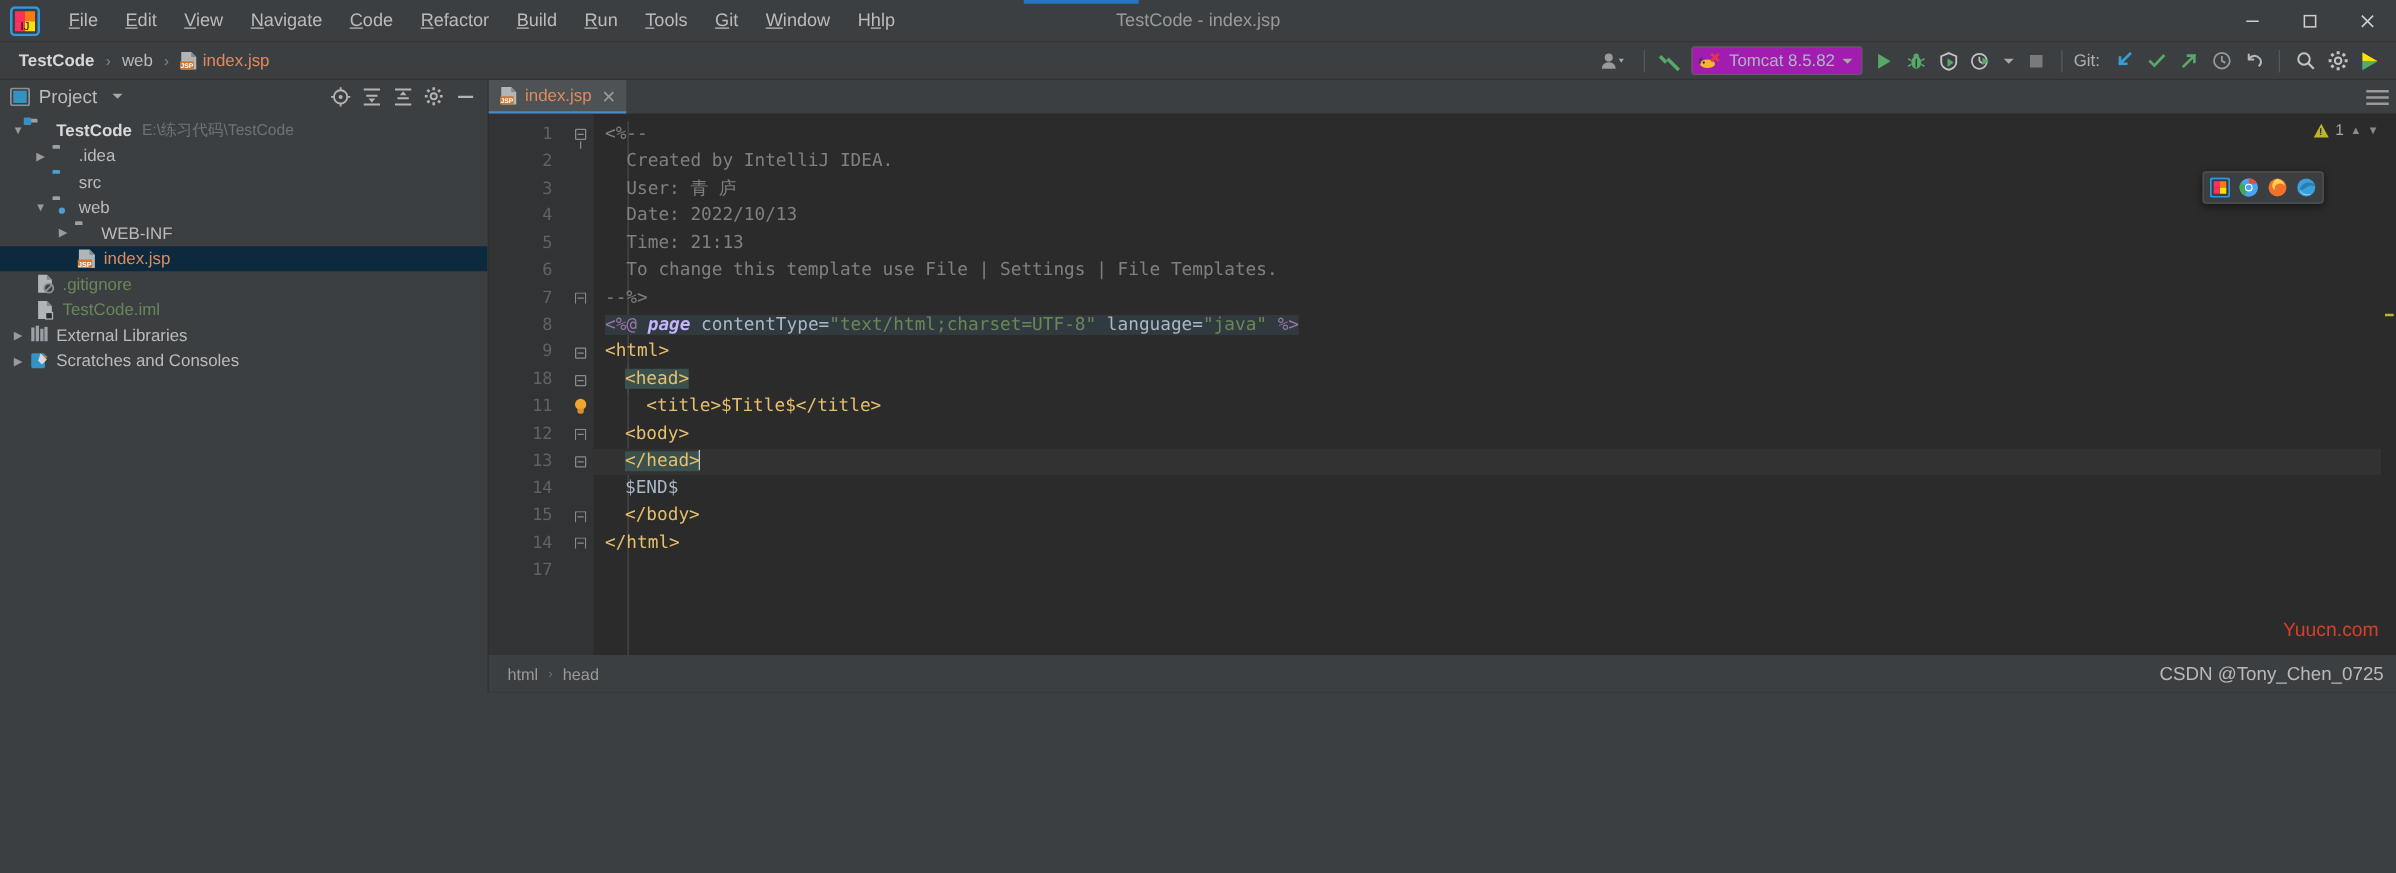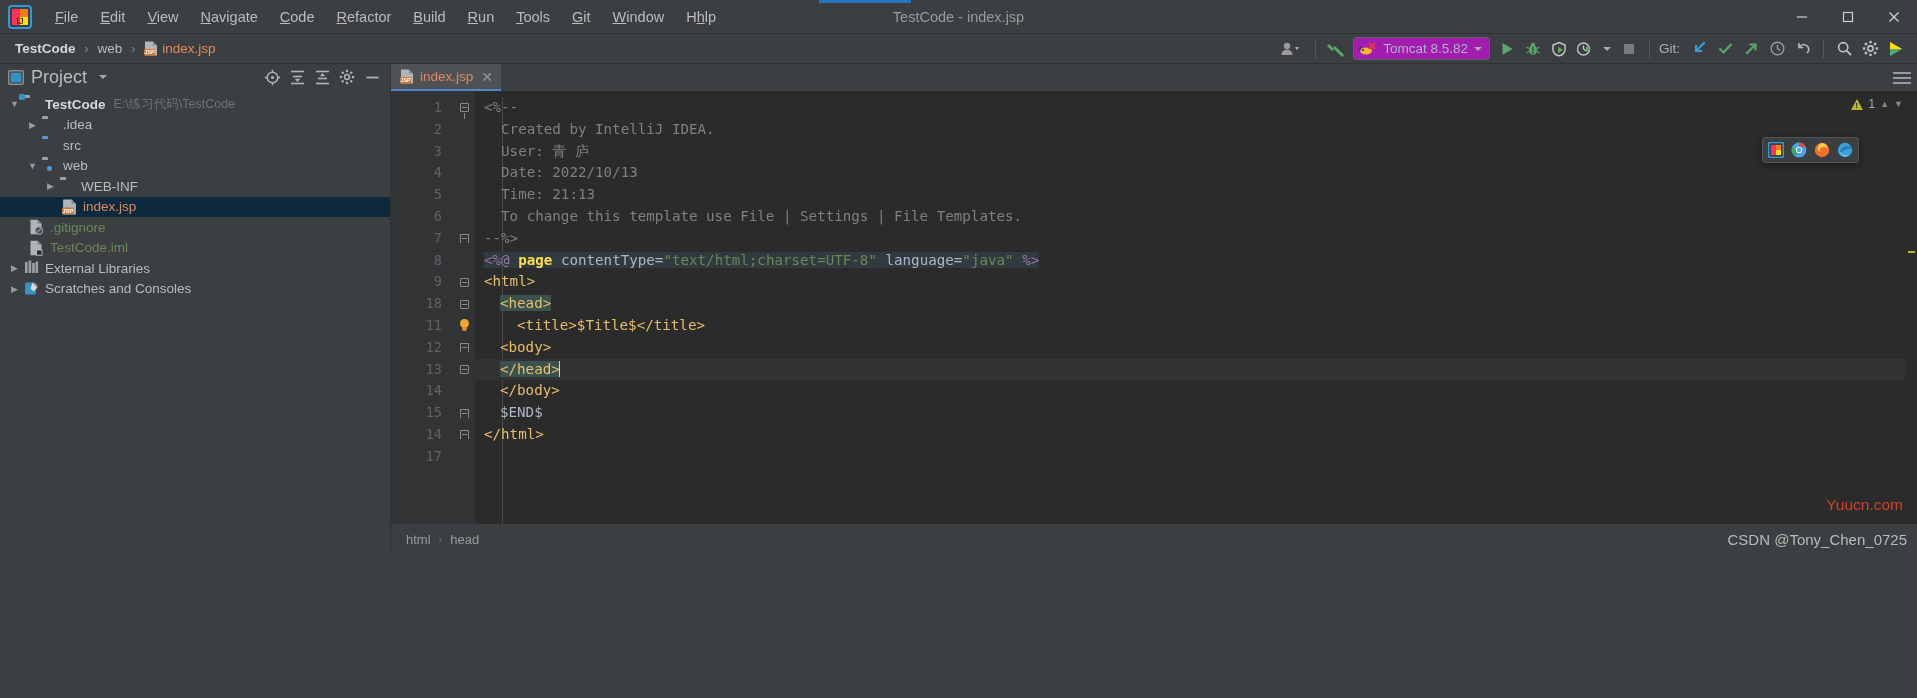--- a/index.html
+++ b/index.html
@@ -53,21 +53,21 @@
   .runcfg-label { color: #a9b7c6; font-size: 13.5px; white-space: nowrap; }
   .git-label { color: #b0b0b0; font-size: 13.5px; margin: 0 6px 0 2px; }
   .caret { width: 0; height: 0; border-left: 4px solid transparent; border-right: 4px solid transparent; border-top: 4px solid #a9a9a9; }
 
   
   .body-row { flex: 1; display: flex; min-height: 0; }
 
   
   .sidebar { width: 391px; background: #3c3f41; display: flex; flex-direction: column; flex: none; border-right: 1px solid #323232; }
   .side-head { height: 26px; display: flex; align-items: center; padding: 0 6px 0 8px; flex: none; }
-  .side-title { color: #bbbbbb; font-size: 18px; margin-left: 7px; }
+  .side-title { color: #bbbbbb; font-size: 15px; margin-left: 7px; }
   .side-head-icons { margin-left: auto; display: flex; align-items: center; gap: 1px; }
   .sh-btn { width: 24px; height: 22px; display: flex; align-items: center; justify-content: center; }
 
   .tree { flex: 1; overflow: hidden; padding-top: 4px; }
   .trow { height: 20.5px; display: flex; align-items: center; font-size: 13.5px; color: #bbbbbb; white-space: nowrap; }
   .trow.sel { background: #0d293e; }
   .arrow { width: 13px; height: 13px; flex: none; display: flex; align-items: center; justify-content: center; color: #9a9a9a; font-size: 9px; }
   .arrow.empty { visibility: hidden; }
   .tlabel { margin-left: 5px; }
   .tpath { color: #6e7376; font-size: 12.5px; margin-left: 8px; }
@@ -116,21 +116,21 @@
     font-family: "DejaVu Sans Mono", monospace; color: #a9b7c6;
     white-space: pre; padding-left: 9px; position: relative;
   }
   .cl.curline { background: #323232; }
   .cmt { color: #808080; }
   .kw-bg { background: #313a3f; }
   .tag { color: #e8bf6a; }
   .attr { color: #a9b7c6; }
   .str { color: #6a8759; }
   .dir { color: #9876aa; }
-  .page-kw { color: #fde047; font-weight: bold; }
+  .page-kw { color: #c4b5fd; font-weight: bold; font-style: italic; }
   .hl-brace { background: #3b514d; }
   .caret-bar { display:inline-block; width:1.5px; height:16px; background:#d0d0d0; vertical-align:-3px; margin-left:-1px;}
   .indent-guide { position:absolute; top:0; bottom:0; width:1px; background:#4a4a4a; }
 
   
   .marker-col { width: 12px; background: #2b2b2b; flex: none; position: relative; }
   .warn-strip { position:absolute; right:2px; top:160px; width:7px; height:2px; background:#bbb529; }
   .insp-widget { position:absolute; right:14px; top:6px; display:flex; align-items:center; gap:5px; }
   .warn-tri { width:0;height:0;border-left:6px solid transparent;border-right:6px solid transparent;border-bottom:11px solid #bbb529; position:relative; }
   .warn-tri::after{content:"!";position:absolute;left:-2px;top:2px;font-size:8px;color:#2b2b2b;font-weight:bold;font-family:"Liberation Sans",sans-serif;}
@@ -621,22 +621,22 @@
 
           <div class="cl tag">&lt;html&gt;</div>
 
           <div class="cl" style="padding-left:25px"><span class="tag hl-brace">&lt;head&gt;</span></div>
 
           <div class="cl tag" style="padding-left:25px"><span>  &lt;title&gt;$Title$&lt;/title&gt;</span></div>
 
           <div class="cl tag" style="padding-left:25px"><span>&lt;body&gt;</span></div>
 
           <div class="cl curline" style="padding-left:25px"><span class="tag hl-brace">&lt;/head&gt;</span><span class="caret-bar"></span></div>
+          <div class="cl" style="padding-left:25px"><span class="attr">$END$</span></div>
           <div class="cl tag" style="padding-left:25px"><span>&lt;/body&gt;</span></div>
-          <div class="cl" style="padding-left:25px"><span class="attr">$END$</span></div>
           <div class="cl tag">&lt;/html&gt;</div>
           <div class="cl"></div>
         </div>
 
         <div class="marker-col">
           <div class="warn-strip"></div>
         </div>
 
         <div class="insp-widget">
           <span class="warn-tri"></span>

